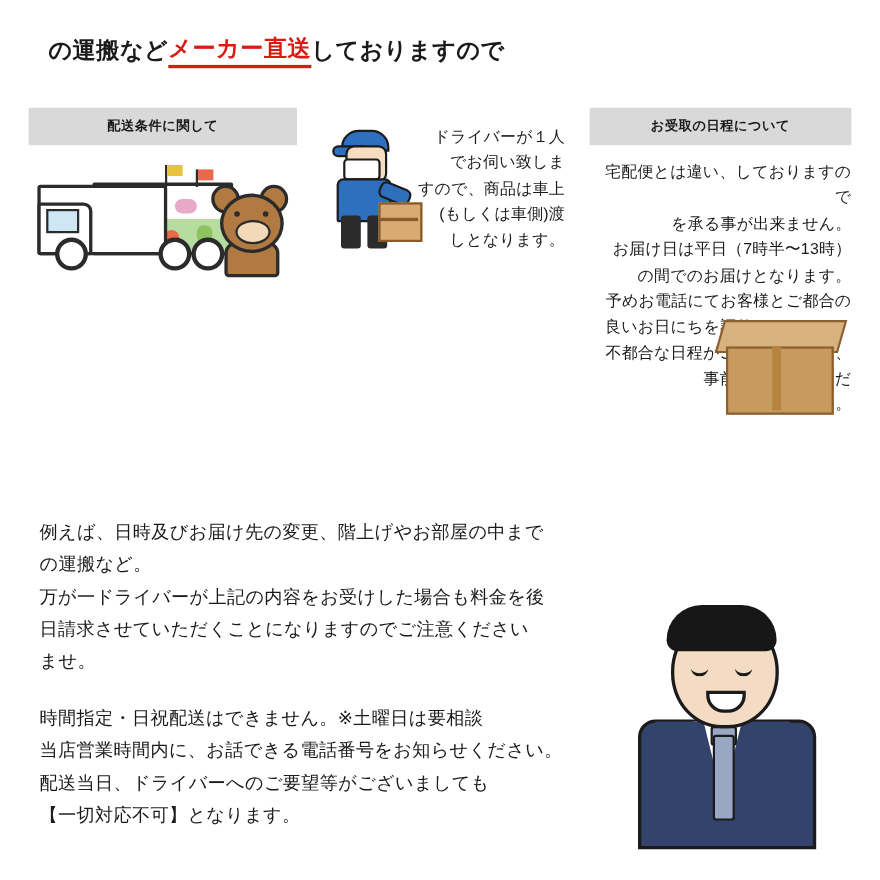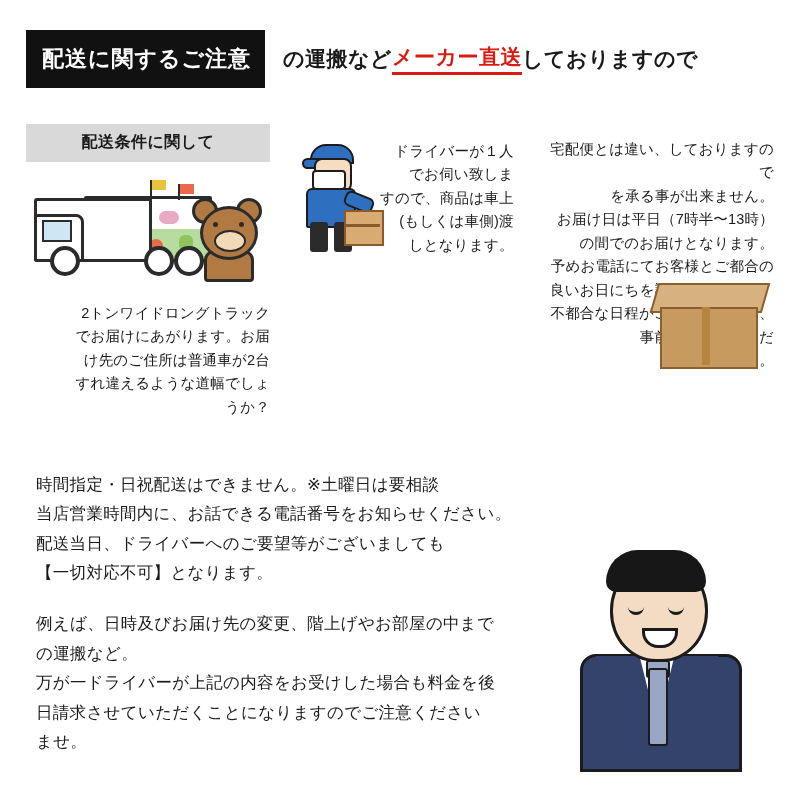--- a/index.html
+++ b/index.html
@@ -63,21 +63,21 @@
     box-sizing: border-box;
     gap: 14px;
   }
   .col {
     width: 248px;
     box-sizing: border-box;
   }
   .col-head {
     background: #d9d9d9;
     color: #1a1a1a;
-    font-size: 16px;
+    font-size: 12px;
     font-weight: bold;
     text-align: center;
     padding: 8px 0 9px 0;
     letter-spacing: 0.5px;
   }
   .col-body {
     padding-top: 14px;
     text-align: right;
   }
   .col-text {
@@ -196,21 +196,20 @@
     white-space: pre-line;
   }
   .note-block + .note-block { margin-top: 22px; }
 </style>
 </head>
 <body>
 
 <div class="page">
 
   <div class="header">
-    <div class="header-badge">配送に関するご注意</div>
     <div class="header-title">
       <span>の運搬など</span>
         <span class="hl">メーカー直送</span>
         <span>しておりますので</span>
     </div>
   </div>
 
   <div class="cols">
 
     <div class="col">
@@ -240,25 +239,20 @@
 
             <div class="bear-ear" style="right:52px; top:22px;"></div>
             <div class="bear-ear" style="right:8px; top:22px;"></div>
             <div class="bear-body"></div>
             <div class="bear-head"></div>
             <div class="bear-muzzle"></div>
             <div class="bear-eye" style="right:52px; top:46px;"></div>
             <div class="bear-eye" style="right:26px; top:46px;"></div>
           </div>
         </div>
-        <div class="col-text">2トンワイドロングトラック
-でお届けにあがります。お届
-け先のご住所は普通車が2台
-すれ違えるような道幅でしょ
-うか？</div>
       </div>
     </div>
 
     <div class="col">
       <div class="col-body">
         <div class="illus illus-row">
           <div class="worker-wrap">
             <div class="w-cap"></div>
             <div class="w-cap-brim"></div>
             <div class="w-face"></div>
@@ -273,49 +267,50 @@
           <div class="col-text" style="padding-top:2px;">ドライバーが１人
 でお伺い致しま
 すので、商品は車上
 (もしくは車側)渡
 しとなります。</div>
         </div>
       </div>
     </div>
 
     <div class="col">
+      <div class="col-head">お受取の日程について</div>
       <div class="col-body" style="position:relative;">
         <div class="col-text">宅配便とは違い、しておりますので
 を承る事が出来ません。
 お届け日は平日（7時半〜13時）
 の間でのお届けとなります。
 予めお電話にてお客様とご都合の
 良いお日にちを調整いたします。
 不都合な日程がございましたら、
 事前にお知らせくだ
 さい。</div>
         <div class="box-wrap" style="right:0; bottom:-6px;">
           <div class="box-top"></div>
           <div class="box-front"></div>
           <div class="box-tape"></div>
         </div>
       </div>
     </div>
   </div>
 
   <div class="notes">
-    <div class="note-block">時間指定・日祝配送はできません。※土曜日は要相談
-当店営業時間内に、お話できる電話番号をお知らせください。
-配送当日、ドライバーへのご要望等がございましても
-【一切対応不可】となります。</div>
     <div class="note-block">例えば、日時及びお届け先の変更、階上げやお部屋の中まで
 の運搬など。
 万が一ドライバーが上記の内容をお受けした場合も料金を後
 日請求させていただくことになりますのでご注意ください
 ませ。</div>
+    <div class="note-block">時間指定・日祝配送はできません。※土曜日は要相談
+当店営業時間内に、お話できる電話番号をお知らせください。
+配送当日、ドライバーへのご要望等がございましても
+【一切対応不可】となります。</div>
   </div>
 
   <div class="person">
     <div class="p-body"></div>
     <div class="p-shirt"></div>
     <div class="p-lapel-l"></div>
     <div class="p-lapel-r"></div>
     <div class="p-knot"></div>
     <div class="p-tie"></div>
     <div class="p-head"></div>

